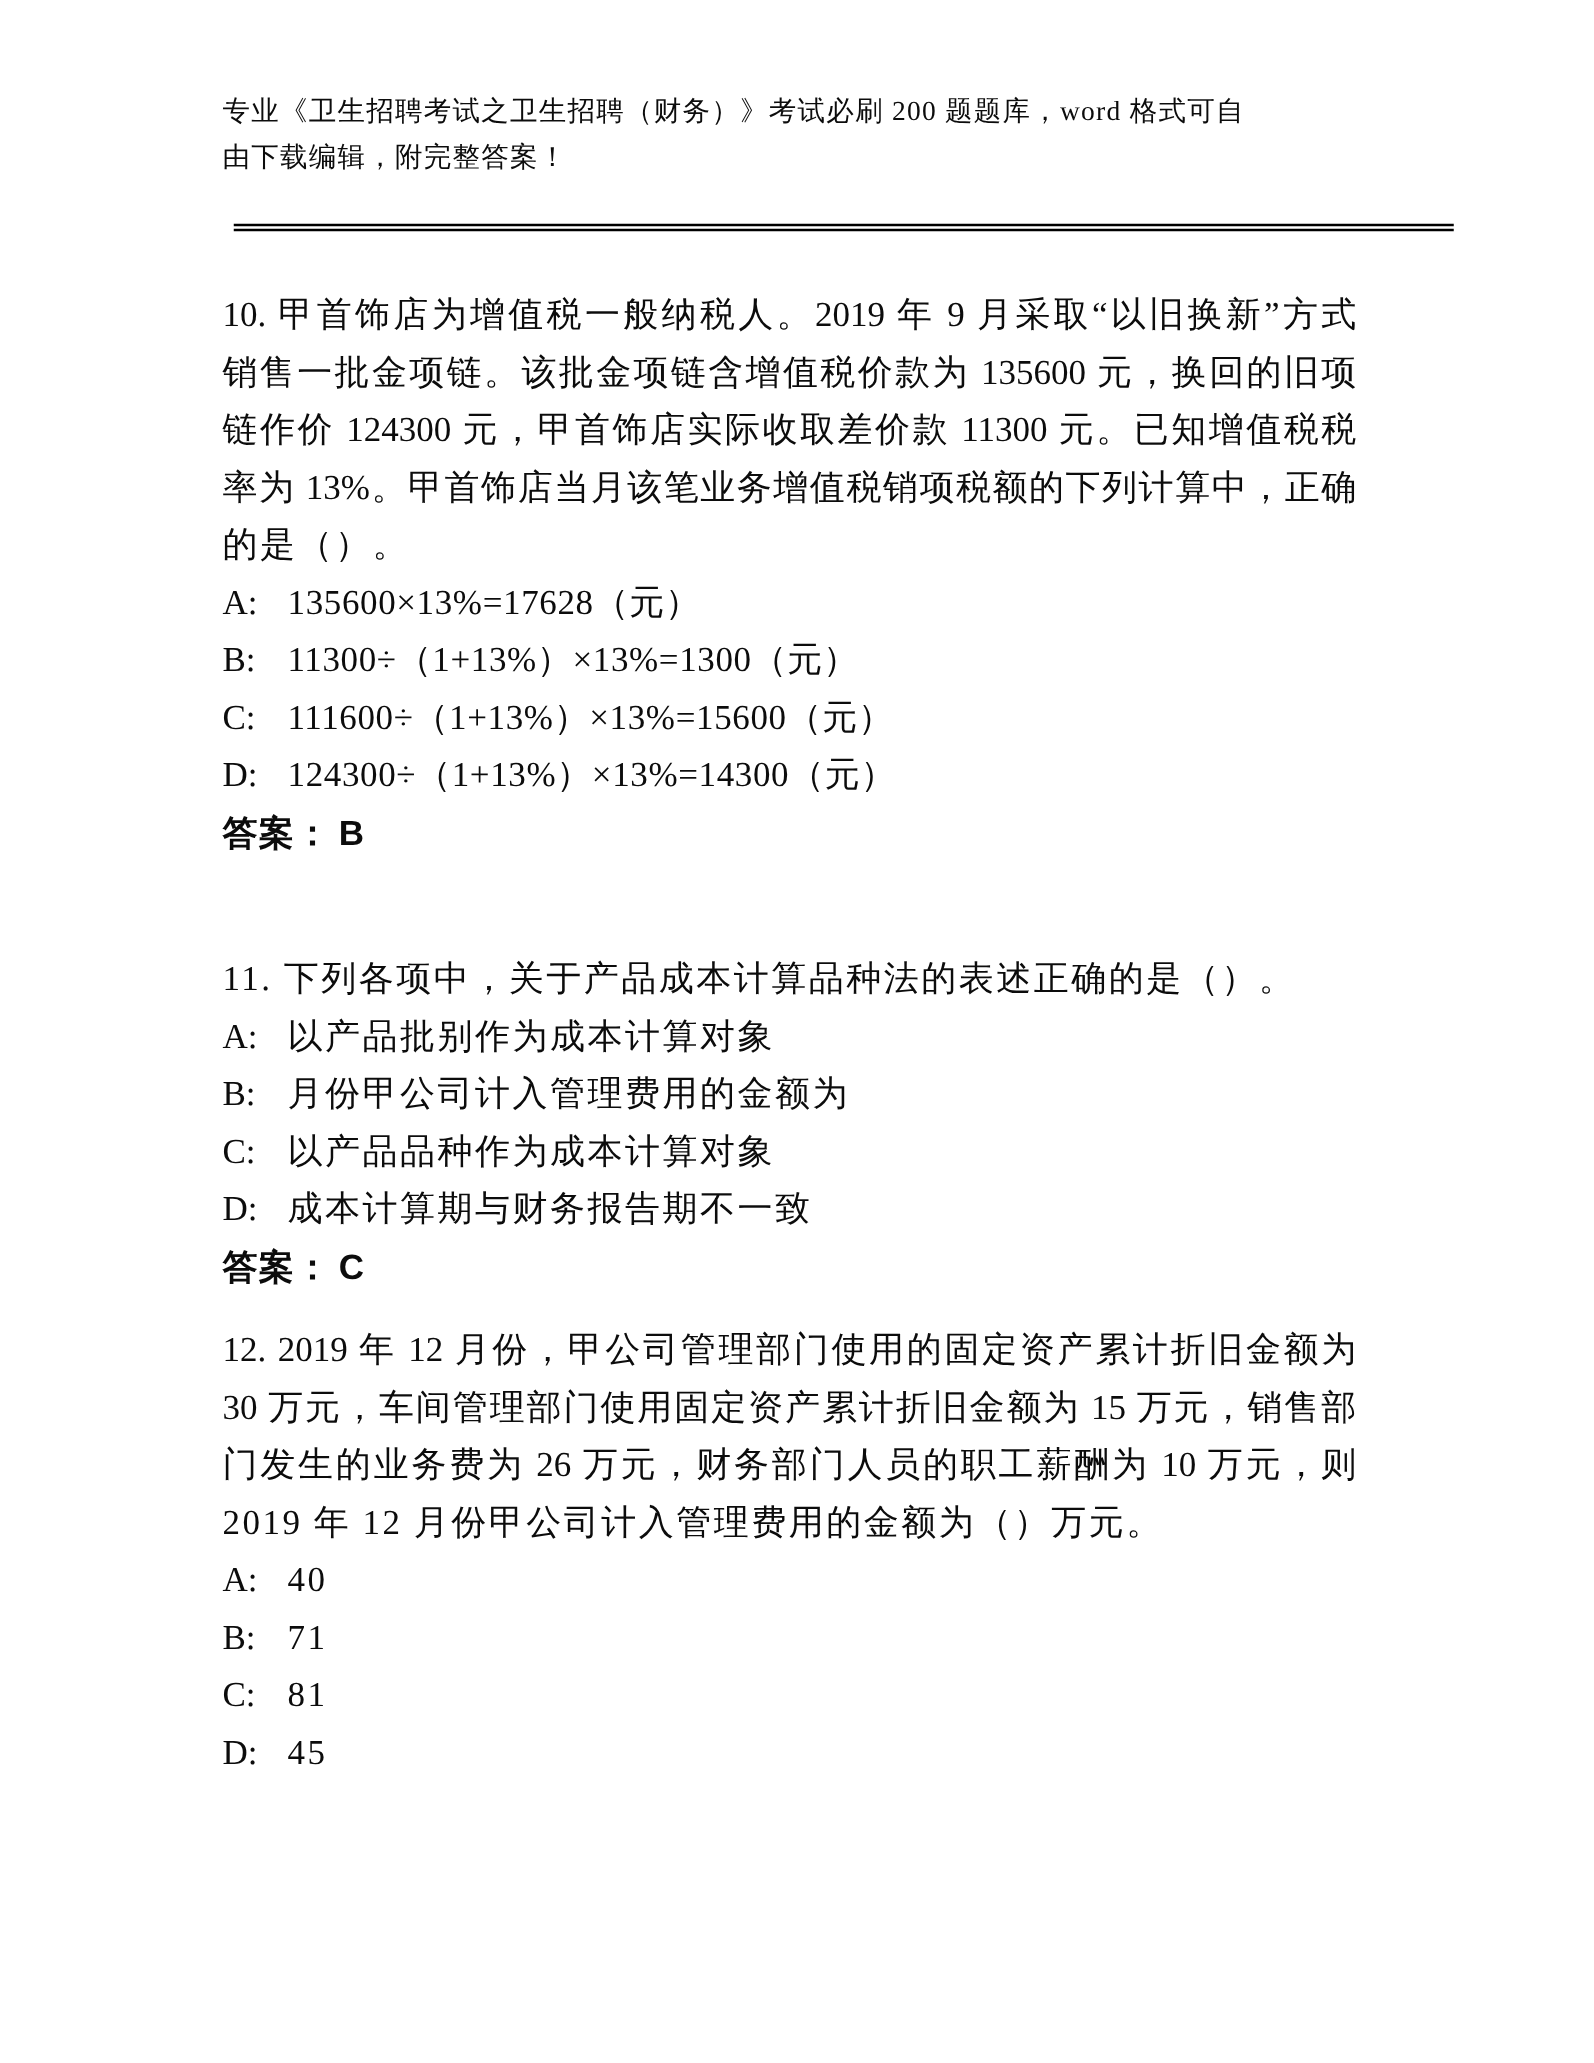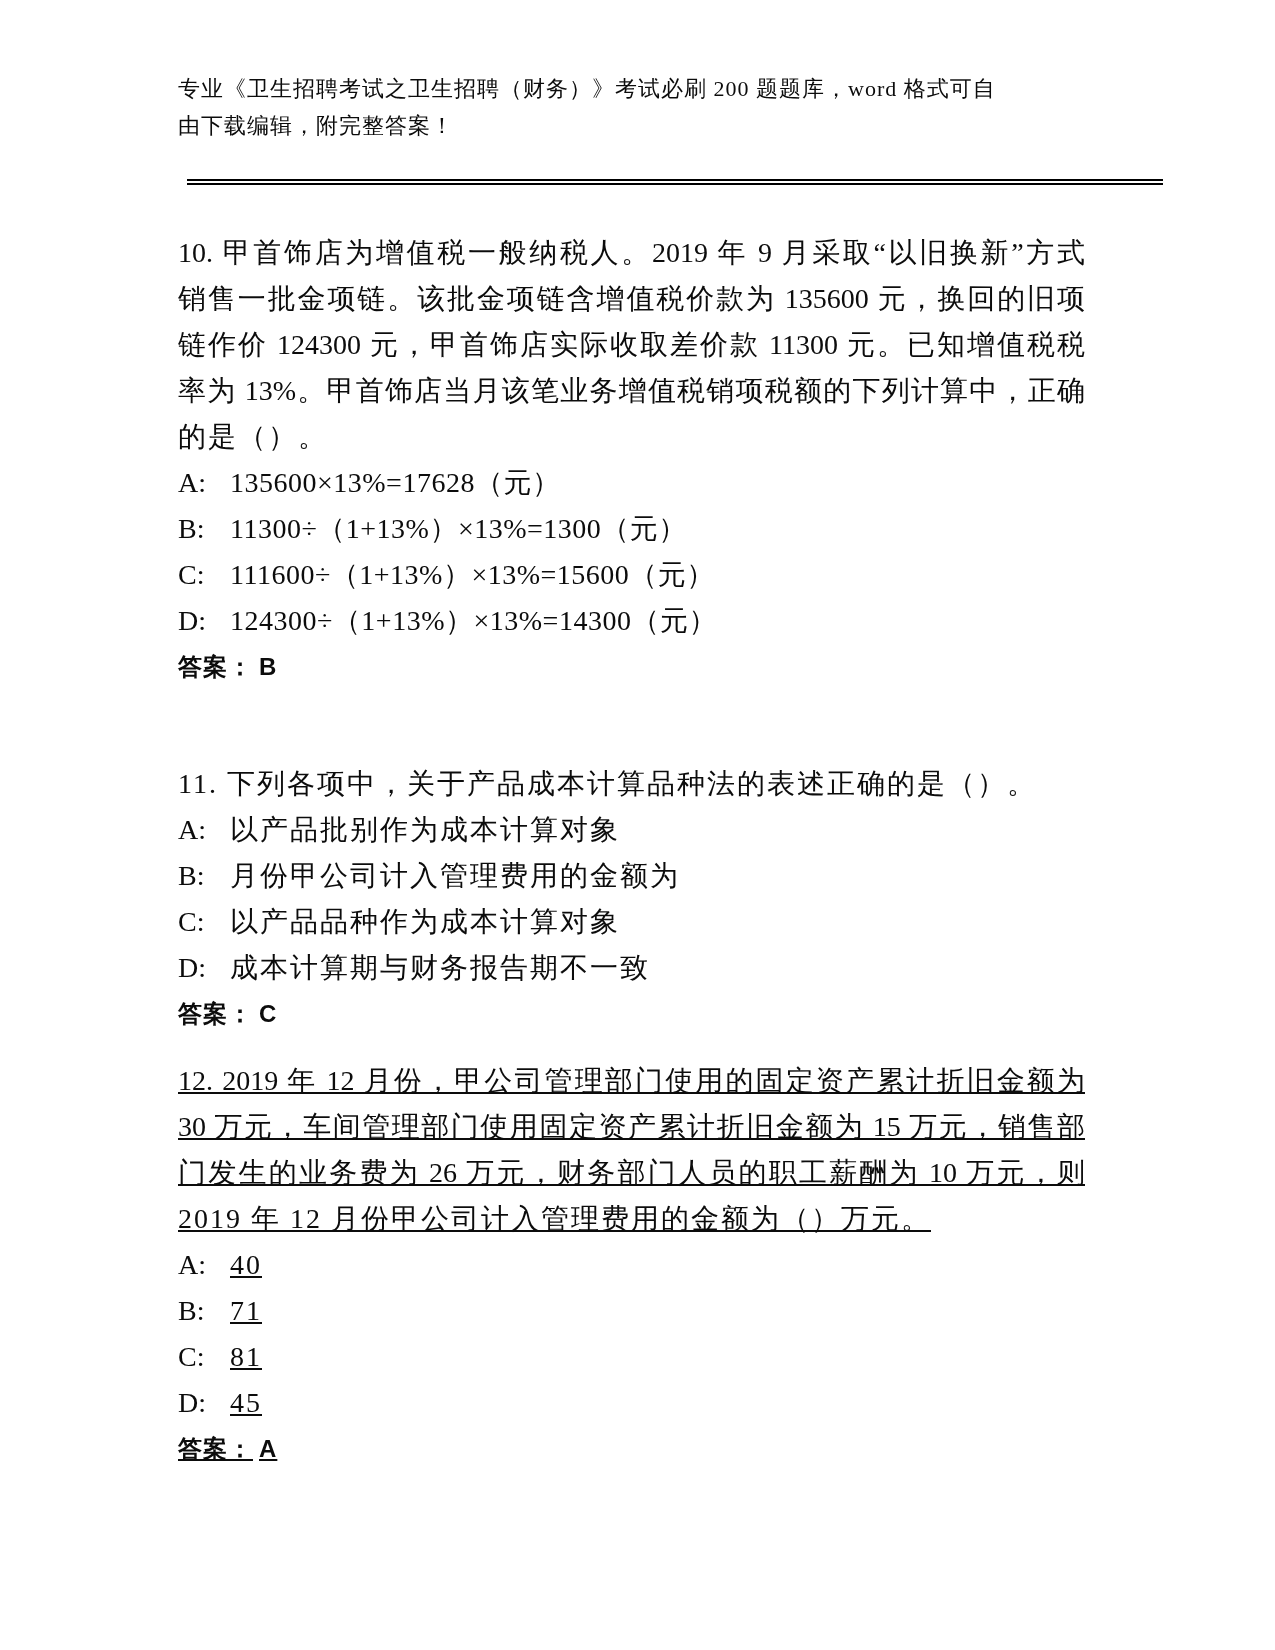--- a/index.html
+++ b/index.html
@@ -42,21 +42,21 @@
   }
   .question {
     position: absolute;
     left: 178px;
     width: 907px;
     font-size: 28px;
     line-height: 46px;
   }
   .q10 { top: 230px; }
   .q11 { top: 761px; }
-  .q12 { top: 1058px; text-decoration: underline; }
+  .q12 { top: 1058px; }
   .qline {
     letter-spacing: 2px;
     white-space: nowrap;
   }
   .qline.fill {
     letter-spacing: 0;
     white-space: normal;
     text-align: justify;
     text-align-last: justify;
     text-justify: inter-character;
@@ -68,21 +68,21 @@
   }
   .option .opt-text {
     letter-spacing: 2px;
   }
   .option.eq .opt-text {
     letter-spacing: 0.5px;
   }
   .answer {
     font-family: "Liberation Sans", "DejaVu Sans", sans-serif;
     font-weight: bold;
-    font-size: 24px;
+    font-size: 28px;
     letter-spacing: 1px;
   }
   .answer .ans-value {
     margin-left: 6px;
   }
 </style>
 </head>
 <body>
 
 <div class="page">
@@ -146,18 +146,15 @@
     </div>
     <div class="qline option">
       <span class="opt-label">B:</span><span class="opt-text">71</span>
     </div>
     <div class="qline option">
       <span class="opt-label">C:</span><span class="opt-text">81</span>
     </div>
     <div class="qline option">
       <span class="opt-label">D:</span><span class="opt-text">45</span>
     </div>
-    <div class="qline answer">
-      <span class="ans-prefix">答案：</span><span class="ans-value">A</span>
-    </div>
   </section>
 
 </div>
 
 </body></html>

